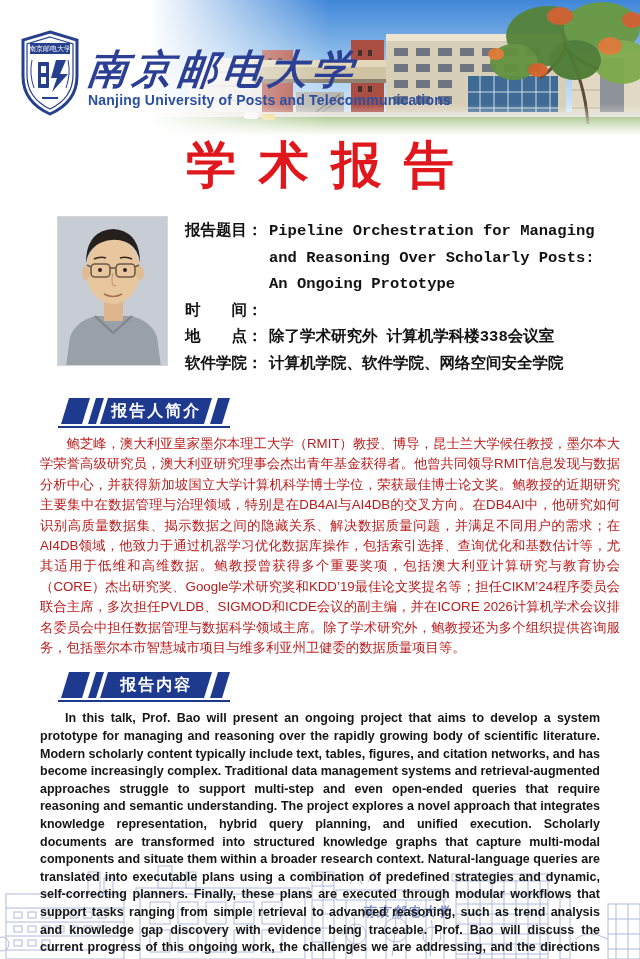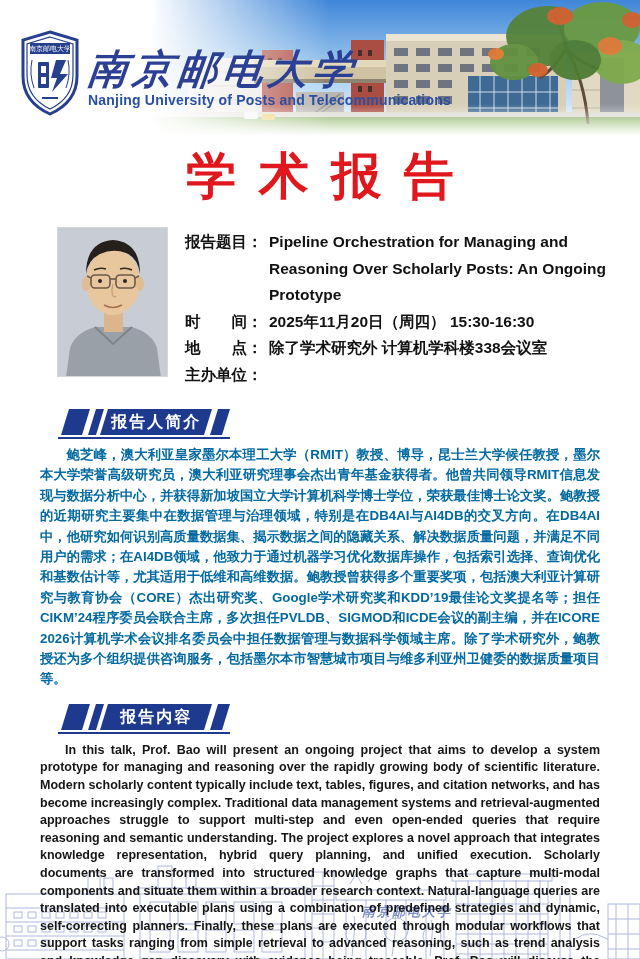--- a/index.html
+++ b/index.html
@@ -10,45 +10,45 @@
   
   .header { position:relative; width:640px; height:136px; }
   .header svg.campus { position:absolute; left:0; top:0; }
   .logo-wrap { position:absolute; left:18px; top:30px; }
   .zh-name { position:absolute; left:88px; top:42px; font-size:40px; font-weight:bold; font-style:italic;
              color:#2b3f94; letter-spacing:5px; transform:skewX(-6deg); white-space:nowrap; }
   .en-name { position:absolute; left:88px; top:92px; font-size:14px; font-weight:bold; color:#2a4fa2;
              letter-spacing:0.2px; white-space:nowrap; }
 
   
-  .main-title { margin-top:12px; text-align:center; font-size:50px; font-weight:900; color:#e0181d;
+  .main-title { margin-top:1px; text-align:center; font-size:50px; font-weight:900; color:#e0181d;
                 letter-spacing:0.45em; padding-left:0.45em; line-height:56px; }
 
   
   .info { display:flex; gap:17px; margin:23px 26px 0 57px; }
   .photo-frame { flex:none; width:111px; height:150px; background:#c7cbd3; border:1px solid #d6d6d6; overflow:hidden; }
-  .details { flex:1; font-size:15.5px; font-weight:700; color:#121212; line-height:26.5px; padding-top:2px; }
+  .details { flex:1; font-size:15.5px; font-weight:700; color:#121212; line-height:26.5px; padding-top:2px;font-family:Liberation Mono, monospace; }
   .row { display:flex; align-items:flex-start; }
   .row .lbl { flex:none; width:84px; white-space:nowrap; }
   .row .val { flex:1; }
 
   
   .banner { position:relative; height:32px; margin-left:47px; margin-right:40px; }
   .banner .sk { position:absolute; top:0; height:26px; background:#1d3a8f; transform:skewX(-17deg); }
   .b-s1 { left:18px; width:21px; }
   .b-s2 { left:45px; width:8px; }
   .b-main { position:absolute; left:57px; top:0; width:104px; height:26px; background:#1d3a8f;
             transform:skewX(-17deg); }
   .b-main span { display:block; transform:skewX(17deg); color:#ffffff; font-size:16px; font-weight:bold;
                  letter-spacing:2px; text-align:center; line-height:25px; }
   .b-s3 { left:167px; width:12px; }
   .b-line { position:absolute; left:11px; top:28px; width:172px; height:2px; background:#1d3a8f; }
 
   
-  .para-zh { margin:4px 40px 0 40px; font-size:13.3px; line-height:20.4px; font-weight:700; color:#0369a1;
+  .para-zh { margin:4px 20px 0 40px; font-size:13.3px; line-height:20.4px; font-weight:400; color:#b91c1c;
              text-align:justify; text-indent:2em; position:relative; z-index:2; }
   .para-en { margin:6px 40px 0 40px; font-size:12.5px; line-height:17.6px; font-weight:700; color:#161616;
              text-align:justify; text-indent:2em; position:relative; z-index:2; }
   .banner.second { margin-top:14px; }
   .banner.first { margin-top:21px; }
 
   
   .footer-sketch { position:absolute; left:0; bottom:0; width:640px; height:95px; z-index:1; }
   .footer-sketch text { font-size:13px; font-style:italic; font-weight:bold; fill:#8090c8; letter-spacing:2px; }
 </style>
@@ -223,28 +223,28 @@
         <path d="M46,77 Q55,82 64,77" stroke="#a5714d" stroke-width="1.6" fill="none"></path>
       </svg>
     </div>
     <div class="details">
       <div class="row">
         <span class="lbl">报告题目：</span>
         <span class="val">Pipeline Orchestration for Managing and Reasoning Over Scholarly Posts: An Ongoing Prototype</span>
       </div>
       <div class="row">
         <span class="lbl">时　　间：</span>
-        <span class="val">2025年11月20日（周四） 15:30-16:30</span>
       </div>
       <div class="row">
         <span class="lbl">地　　点：</span>
         <span class="val">除了学术研究外 计算机学科楼338会议室</span>
       </div>
       <div class="row">
-        <span class="lbl">主办单位：</span>
+        <span class="lbl">软件学院：</span>
+        <span class="val">计算机学院、软件学院、网络空间安全学院</span>
       </div>
     </div>
   </div>
 
   <div class="banner first">
     <div class="sk b-s1"></div>
     <div class="sk b-s2"></div>
     <div class="b-main">
       <span>报告人简介</span>
     </div>

